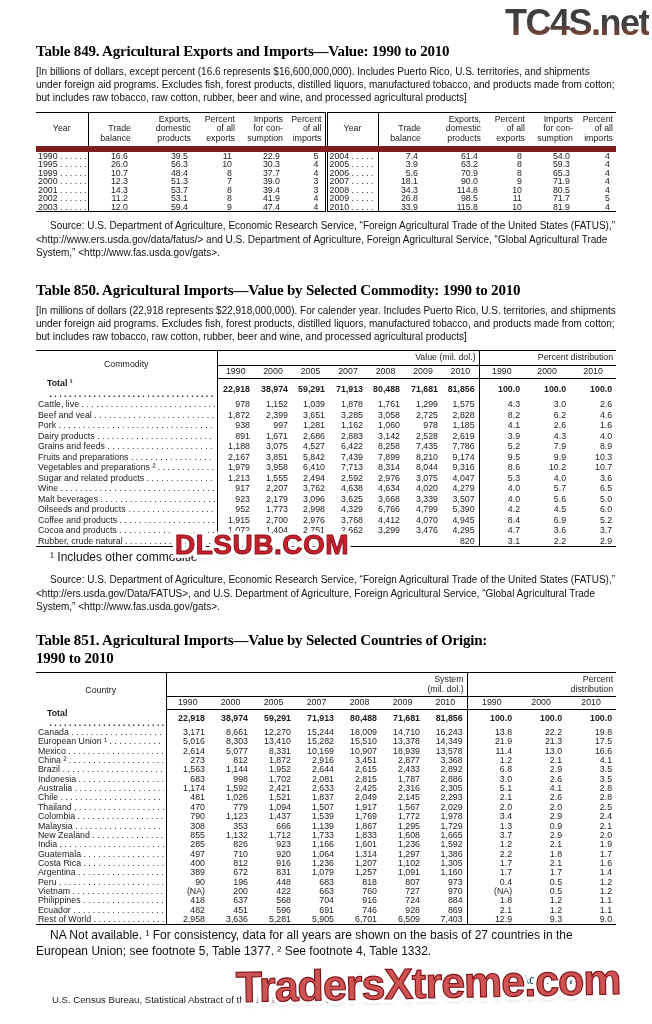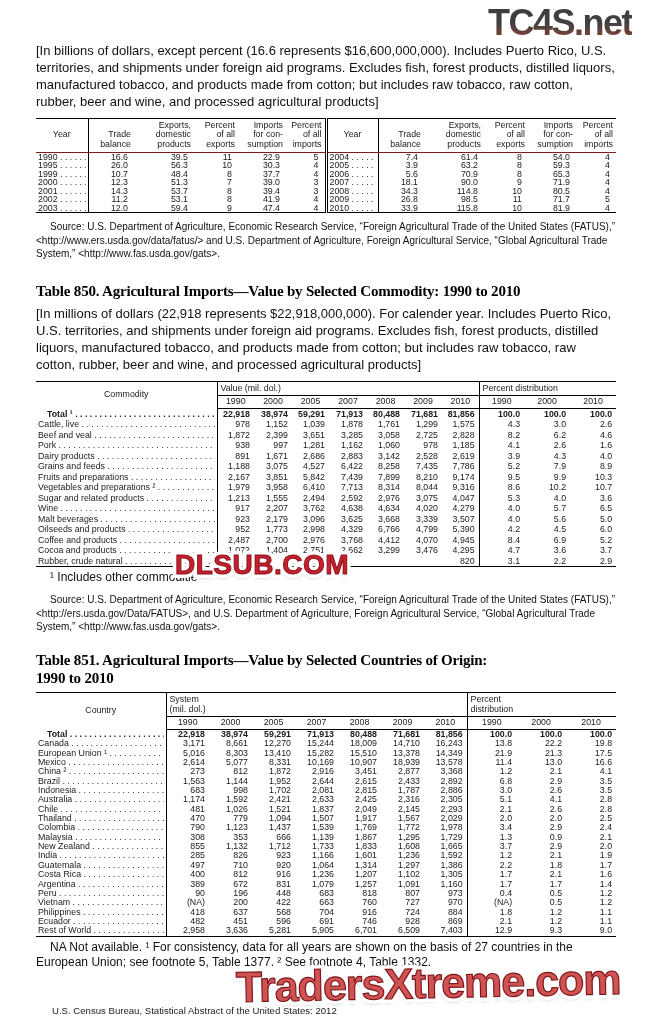--- a/index.html
+++ b/index.html
@@ -1,64 +1,64 @@
 <!DOCTYPE html>
 <html><head>
 <meta charset="utf-8">
 <style>
   html,body{margin:0;padding:0;}
   body{width:652px;height:1024px;background:#ffffff;position:relative;overflow:hidden;
        font-family:"Liberation Sans",sans-serif;color:#1a1a1a;}
   .page{padding:42px 36px 0 36px;position:relative;}
   .ttl{font-family:"Liberation Serif",serif;font-weight:700;font-size:15px;line-height:1.2;
        color:#000;margin:0 0 5px 0;white-space:pre-line;letter-spacing:-0.2px;}
-  .headnote{font-size:13px;line-height:1.32;margin:0 0 7px 0;color:#111;}
+  .headnote{font-size:10px;line-height:1.32;margin:0 0 7px 0;color:#111;}
   .source{font-size:10px;line-height:1.36;margin:7px 0 0 0;text-indent:14px;color:#111;}
   .footnote{font-size:12px;line-height:1.32;margin:3px 0 0 0;text-indent:14px;color:#111;}
   .gap-lg{height:21px;} .gap-md{height:17px;}
 
   table{border-collapse:collapse;width:580px;table-layout:fixed;}
   th{font-weight:normal;font-size:8.8px;line-height:1.1;padding:2px 3px;
      vertical-align:bottom;text-align:right;white-space:pre-line;}
   td{font-size:8.8px;padding:0 2px;}
   td.num{text-align:right;padding-right:4px;white-space:nowrap;}
   tr.bold td{font-weight:bold;}
   .lead{display:flex;align-items:baseline;overflow:hidden;}
   .lead .t{white-space:pre;flex:0 0 auto;}
   .lead .d{white-space:pre;overflow:hidden;flex:1 1 auto;color:#222;}
-  .lead.ind{padding-left:9px;}
+  .lead.ind{padding-left:9px;flex-direction:column;}
 
   
   #t849{border-top:1.6px solid #000;border-bottom:1.6px solid #000;}
-  #t849 thead th{border-bottom:1px solid #7f1d1d;}
+  #t849 thead th{border-bottom:6px solid #7f1d1d;}
   #t849 th.yearh{text-align:center;vertical-align:middle;}
   #t849 td{line-height:8.5px;height:8.5px;}
   #t849 td.num{padding-right:6px;}
   .vr{border-right:1px solid #000;}
   .split{border-left:3px double #000;}
 
   
   .wtbl{border-top:1.6px solid #000;border-bottom:1.6px solid #000;}
   .wtbl th.stub{border-right:1px solid #000;text-align:center;vertical-align:middle;}
-  .wtbl th.gh{border-bottom:1px solid #000;text-align:left;vertical-align:middle;}
+  .wtbl th.gh{border-bottom:1px solid #000;text-align:right;vertical-align:middle;}
   .wtbl th.gh1{border-right:1px solid #000;}
   .wtbl th.yh{border-bottom:1px solid #000;text-align:center;padding:1px 2px;}
   .wtbl td.lbl{border-right:1px solid #000;overflow:hidden;}
   .wtbl .pfirst{border-left:1px solid #000;}
   #t850 td{line-height:10.5px;height:10.5px;}
   #t851 td{line-height:9.35px;height:9.35px;}
 
   
   .pageno{text-align:right;margin-top:12px;font-size:13.5px;color:#0c4a6e;}
   .pageno .num{font-weight:bold;margin-left:9px;}
   .bureau{margin:7px 0 0 16px;font-size:9.6px;color:#222;}
 
   
   .wm{position:absolute;z-index:10;font-weight:bold;line-height:1;pointer-events:none;}
-  .wm-top{top:5px;right:20px;font-size:36px;letter-spacing:-1.5px;color:#474747;
+  .wm-top{top:5px;right:3px;font-size:36px;letter-spacing:-1.5px;color:#474747;
           background:linear-gradient(180deg,#3d3d3d 0%,#414141 52%,#7c4234 86%,#95503c 100%);
           -webkit-background-clip:text;background-clip:text;}
   @supports (-webkit-background-clip:text){.wm-top{color:transparent;}}
   .wm-outline{white-space:nowrap;}
   .wm-outline::before{content:attr(data-text);position:absolute;left:0;top:0;z-index:0;
           color:#fff;-webkit-text-stroke:8px #ffffff;text-shadow:0 3px 4px rgba(60,60,60,.45);}
   .wm-outline .fill{position:relative;z-index:1;}
   .wm-mid{left:139px;bottom:-12px;font-size:28px;letter-spacing:0.5px;}
   .wm-mid .fill{color:#c4202e;-webkit-text-stroke:1px #8c1019;}
   .wm-bot{left:236px;top:962px;font-size:43px;letter-spacing:-1px;transform:rotate(-1.2deg);}
@@ -66,20 +66,21 @@
   .rel{position:relative;}
 </style>
 </head>
 <body>
 
 <div class="wm wm-top">TC4S.net</div>
 
 <div class="page">
 
   <section>
+    <h1 class="ttl">Table 849. Agricultural Exports and Imports—Value: 1990 to 2010</h1>
     <p class="headnote">[In billions of dollars, except percent (16.6 represents $16,600,000,000). Includes Puerto Rico, U.S. territories, and shipments under foreign aid programs. Excludes fish, forest products, distilled liquors, manufactured tobacco, and products made from cotton; but includes raw tobacco, raw cotton, rubber, beer and wine, and processed agricultural products]</p>
     <table id="t849">
       <colgroup>
         <col style="width:52px">
           <col style="width:46px">
           <col style="width:60px">
           <col style="width:44px">
           <col style="width:48px">
           <col style="width:40px">
         <col style="width:52px">
@@ -553,21 +554,21 @@
               <td class="num">4.5</td>
               <td class="num">6.0</td>
             </tr>
             <tr>
               <td class="lbl">
                 <div class="lead">
                   <span class="t">Coffee and products</span>
                   <span class="d"> . . . . . . . . . . . . . . . . . . . . . . . . . . . . . . . . . . . . . . . . . . . . . . . . . . . . . . . . . . . . . . . . . . . . . . . . . . . . . . . . . . . . . . . . . . . . . . . . . . . . . . . . . . . . . .</span>
                 </div>
               </td>
-              <td class="num">2,487</td>
+              <td class="num">1,915</td>
               <td class="num">2,700</td>
               <td class="num">2,976</td>
               <td class="num">3,768</td>
               <td class="num">4,412</td>
               <td class="num">4,070</td>
               <td class="num">4,945</td>
               <td class="num pfirst">8.4</td>
               <td class="num">6.9</td>
               <td class="num">5.2</td>
             </tr>

